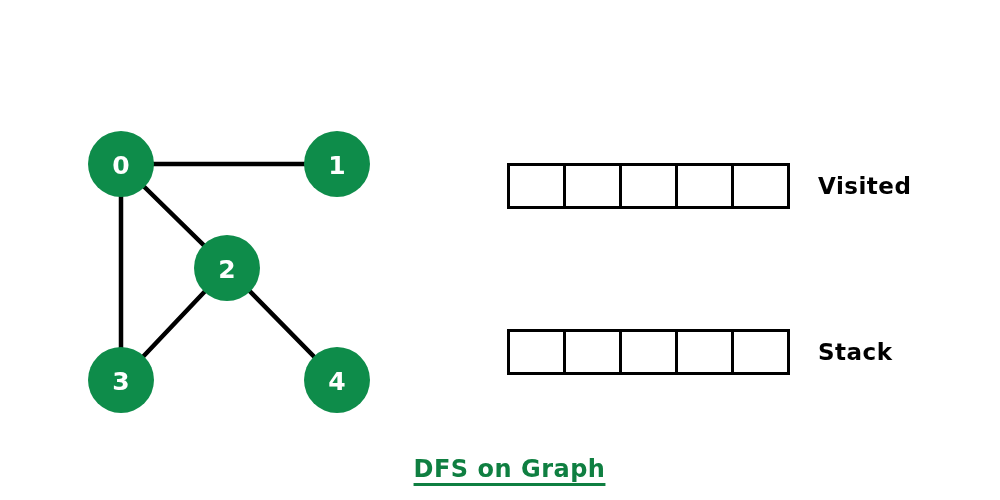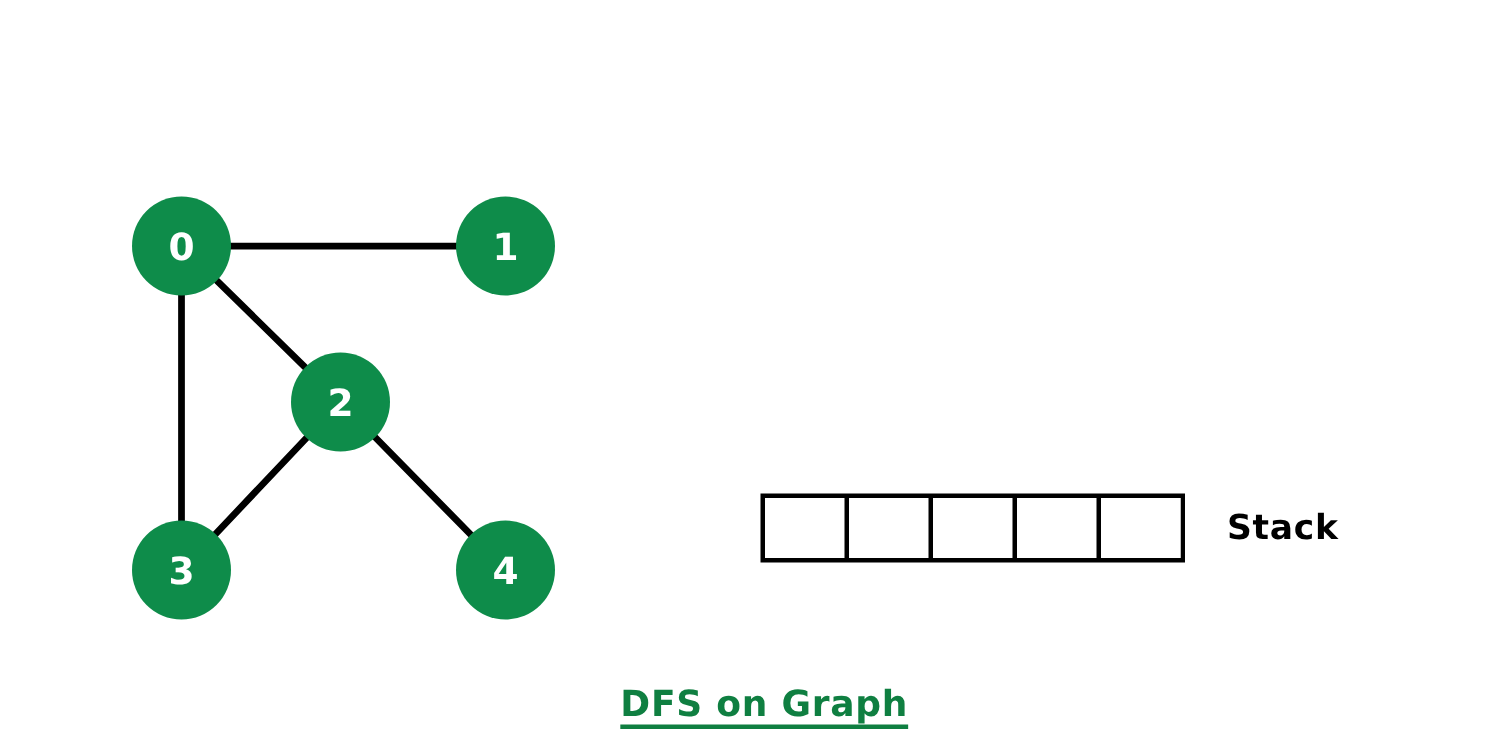--- a/index.html
+++ b/index.html
@@ -107,20 +107,30 @@
       <g>
         <circle cx="121" cy="380" r="33" fill="#0e8c4a" class="graph-node-circle"></circle>
         <text x="121" y="381" class="graph-node-label" fill="#ffffff">3</text>
       </g>
       <g>
         <circle cx="337" cy="380" r="33" fill="#0e8c4a" class="graph-node-circle"></circle>
         <text x="337" y="381" class="graph-node-label" fill="#ffffff">4</text>
       </g>
     </svg>
 
+  <div class="array-row" style="left:507px; top:163px;">
+    <div class="array-cells" id="cells-visited">
+        <div class="array-cell"></div>
+        <div class="array-cell"></div>
+        <div class="array-cell"></div>
+        <div class="array-cell"></div>
+        <div class="array-cell"></div>
+      </div>
+    <div class="array-label">Visited</div>
+  </div>
 
   <div class="array-row" style="left:507px; top:329px;justify-content:flex-end;">
     <div class="array-cells" id="cells-stack">
         <div class="array-cell"></div>
         <div class="array-cell"></div>
         <div class="array-cell"></div>
         <div class="array-cell"></div>
         <div class="array-cell"></div>
       </div>
     <div class="array-label">Stack</div>

